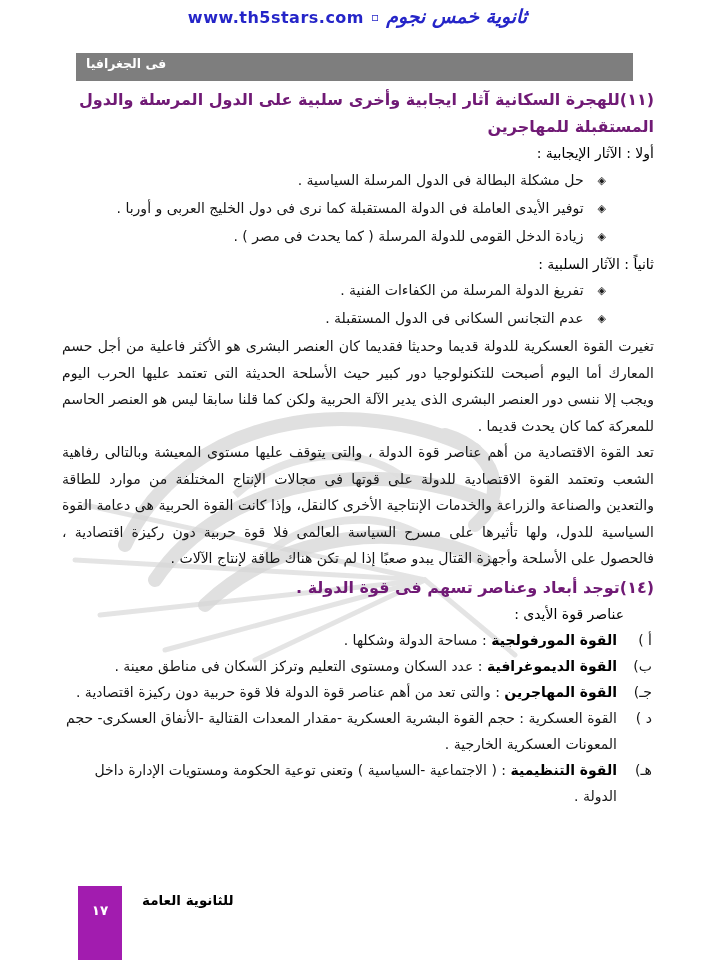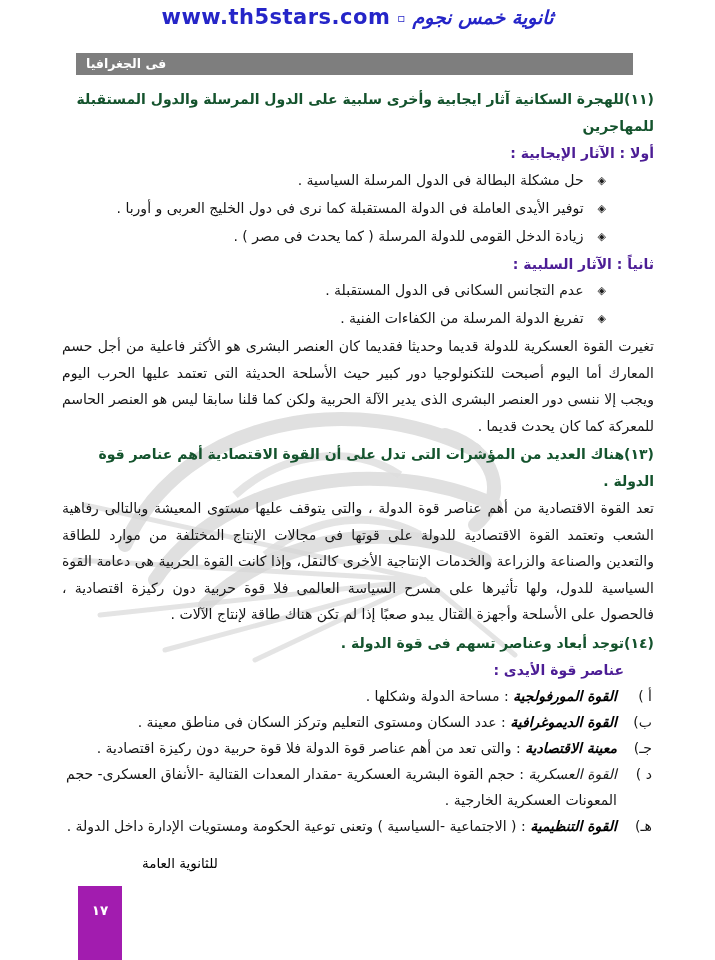--- a/index.html
+++ b/index.html
@@ -16,26 +16,26 @@
   .site-header {
     position: absolute; top: 5px; left: 0; right: 0;
     text-align: center;
     direction: rtl;
     color: #2525c8;
     font-weight: bold;
     white-space: nowrap;
   }
   .site-name { font-size: 19px; font-style: italic; }
   .site-sep  { font-size: 12px; margin: 0 7px; position: relative; top: -2px; }
-  .site-url  { font-size: 21px; letter-spacing: .5px; unicode-bidi: embed; direction: ltr; }
+  .site-url  { font-size: 16px; letter-spacing: .5px; unicode-bidi: embed; direction: ltr; }
 
   
   .section-bar {
     position: absolute; top: 53px; left: 76px;
-    width: 557px; height: 22px;
+    width: 557px; height: 28px;
     background: #7e7e7e;
     direction: rtl;
     text-align: left;
   }
   .section-bar-label {
     display: inline-block;
     color: #ffffff; font-weight: bold;
     font-size: 12.5px; line-height: 18px;
     padding: 0 10px;
   }
@@ -49,59 +49,59 @@
 
   
   .content {
     position: absolute; top: 84px; left: 62px;
     width: 592px;
     direction: rtl; text-align: right;
     font-size: 14px; line-height: 26.5px;
     z-index: 1;
   }
   .q-heading {
-    font-size: 14px; font-weight: bold; color: #14532d;
+    font-size: 16px; font-weight: bold; color: #701a75;
     line-height: 27px; margin-top: 2px;
   }
-  .subheading { font-weight: bold; color: #4c1d95; text-align: right; }
+  .subheading { font-weight: normal; color: #000000; text-align: right; }
   .subheading.indent { padding-right: 30px; }
 
   ul.bullets { list-style: none; padding-right: 48px; }
   ul.bullets li { line-height: 27px; }
   .bullet-icon {
     display: inline-block;
     font-size: 11px; margin-left: 14px;
     position: relative; top: -1px; color: #1c1c1c;
   }
 
   p.body-par { text-align: justify; text-align-last: right; }
 
   .power-items { padding-right: 2px; }
   .power-item { display: flex; gap: 9px; line-height: 26px; align-items: flex-start; }
   .item-label { flex: none; width: 26px; white-space: nowrap; }
   .item-text  { flex: 1; }
-  .term { font-weight: bold; color: #000; font-style: italic; }
+  .term { font-weight: bold; color: #000; }
   .power-item.term-normal .term { font-weight: normal; color: #151515; }
 
   
   .page-tab {
     position: absolute; left: 78px; top: 886px;
     width: 44px; height: 74px;
     background: #a21caf;
     z-index: 1;
   }
   .page-num {
     display: block; margin-top: 16px;
     text-align: center;
     color: #ffffff; font-weight: bold; font-size: 13.5px;
   }
   .footer-label {
-    position: absolute; left: 142px; top: 855px;
+    position: absolute; left: 142px; top: 892px;
     direction: rtl;
-    font-weight: normal; font-size: 13.5px; color: #000;
+    font-weight: bold; font-size: 13.5px; color: #000;
     z-index: 1;
   }
 </style>
 </head>
 <body>
 
 <svg class="watermark" viewBox="0 0 500 310" xmlns="http://www.w3.org/2000/svg">
   <g stroke="#e2e2e2" stroke-width="5" opacity="0.9" stroke-linecap="round">
     <line x1="370" y1="225" x2="30" y2="150"></line>
     <line x1="370" y1="225" x2="20" y2="205"></line>
@@ -136,44 +136,43 @@
 
   <p class="subheading">أولا : الآثار الإيجابية :</p>
   <ul class="bullets">
     <li><span class="bullet-icon">◈</span><span>حل مشكلة البطالة فى الدول المرسلة السياسية .</span></li>
     <li><span class="bullet-icon">◈</span><span>توفير الأيدى العاملة فى الدولة المستقبلة كما نرى فى دول الخليج العربى و أوربا .</span></li>
     <li><span class="bullet-icon">◈</span><span>زيادة الدخل القومى للدولة المرسلة ( كما يحدث فى مصر ) .</span></li>
   </ul>
 
   <p class="subheading">ثانياً : الآثار السلبية :</p>
   <ul class="bullets">
+    <li><span class="bullet-icon">◈</span><span>تفريغ الدولة المرسلة من الكفاءات الفنية .</span></li>
     <li><span class="bullet-icon">◈</span><span>عدم التجانس السكانى فى الدول المستقبلة .</span></li>
-    <li><span class="bullet-icon">◈</span><span>تفريغ الدولة المرسلة من الكفاءات الفنية .</span></li>
   </ul>
 
   <p class="body-par">تغيرت القوة العسكرية للدولة قديما وحديثا فقديما كان العنصر البشرى هو الأكثر فاعلية من أجل حسم المعارك أما اليوم أصبحت للتكنولوجيا دور كبير حيث الأسلحة الحديثة التى تعتمد عليها الحرب اليوم ويجب إلا ننسى دور العنصر البشرى الذى يدير الآلة الحربية ولكن كما قلنا سابقا ليس هو العنصر الحاسم للمعركة كما كان يحدث قديما .</p>
 
-  <div class="q-heading">(١٣)هناك العديد من المؤشرات التى تدل على أن القوة الاقتصادية أهم عناصر قوة الدولة .</div>
   <p class="body-par">تعد القوة الاقتصادية من أهم عناصر قوة الدولة ، والتى يتوقف عليها مستوى المعيشة وبالتالى رفاهية الشعب وتعتمد القوة الاقتصادية للدولة على قوتها فى مجالات الإنتاج المختلفة من موارد للطاقة والتعدين والصناعة والزراعة والخدمات الإنتاجية الأخرى كالنقل،  وإذا كانت القوة الحربية هى دعامة القوة السياسية للدول، ولها تأثيرها على مسرح السياسة العالمى فلا قوة حربية دون ركيزة اقتصادية ، فالحصول على الأسلحة وأجهزة القتال يبدو صعبًا إذا لم تكن هناك طاقة لإنتاج الآلات .</p>
 
   <div class="q-heading">(١٤)توجد أبعاد وعناصر تسهم فى قوة الدولة .</div>
   <p class="subheading indent">عناصر قوة الأيدى :</p>
 
   <div class="power-items">
     <div class="power-item">
       <span class="item-label">أ )</span>
       <span class="item-text"><span class="term">القوة المورفولجية</span><span> : مساحة الدولة وشكلها .</span></span>
     </div>
     <div class="power-item">
       <span class="item-label">ب)</span>
       <span class="item-text"><span class="term">القوة الديموغرافية</span><span> : عدد السكان ومستوى التعليم وتركز السكان فى مناطق معينة .</span></span>
     </div>
     <div class="power-item">
       <span class="item-label">جـ)</span>
-      <span class="item-text"><span class="term">معينة الاقتصادية</span><span> : والتى تعد من أهم عناصر قوة الدولة فلا قوة حربية دون ركيزة اقتصادية .</span></span>
+      <span class="item-text"><span class="term">القوة المهاجرين</span><span> : والتى تعد من أهم عناصر قوة الدولة فلا قوة حربية دون ركيزة اقتصادية .</span></span>
     </div>
     <div class="power-item term-normal">
       <span class="item-label">د )</span>
       <span class="item-text"><span class="term">القوة العسكرية</span><span> : حجم القوة البشرية العسكرية -مقدار المعدات القتالية -الأنفاق العسكرى- حجم المعونات العسكرية الخارجية .</span></span>
     </div>
     <div class="power-item">
       <span class="item-label">هـ)</span>
       <span class="item-text"><span class="term">القوة التنظيمية</span><span> : ( الاجتماعية -السياسية ) وتعنى توعية الحكومة ومستويات الإدارة داخل الدولة .</span></span>
     </div>
   </div>

